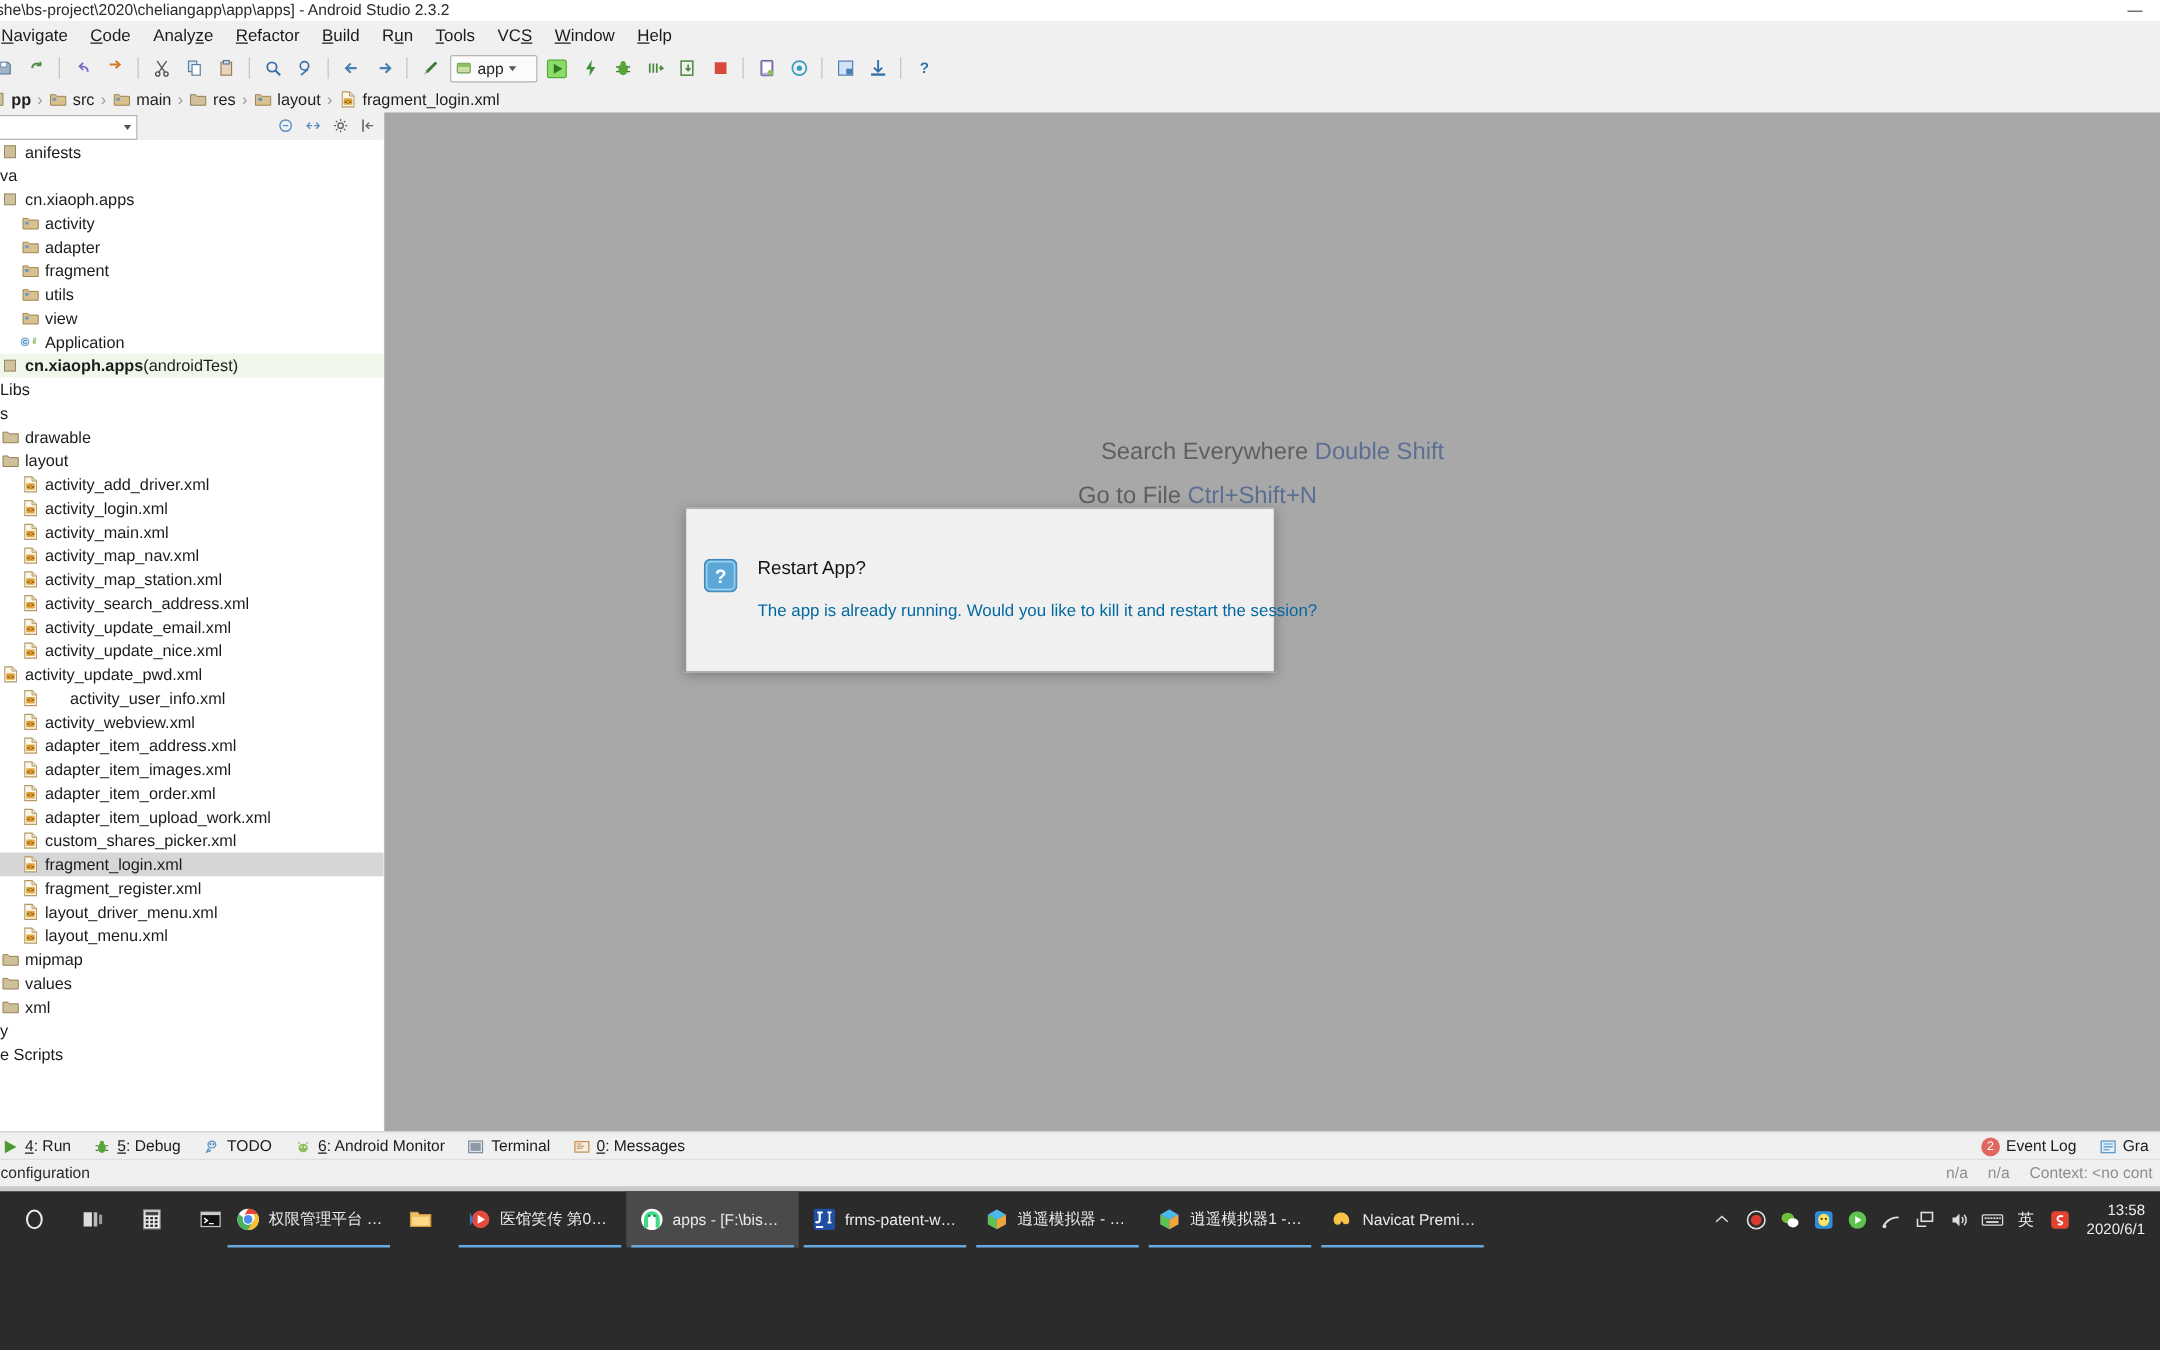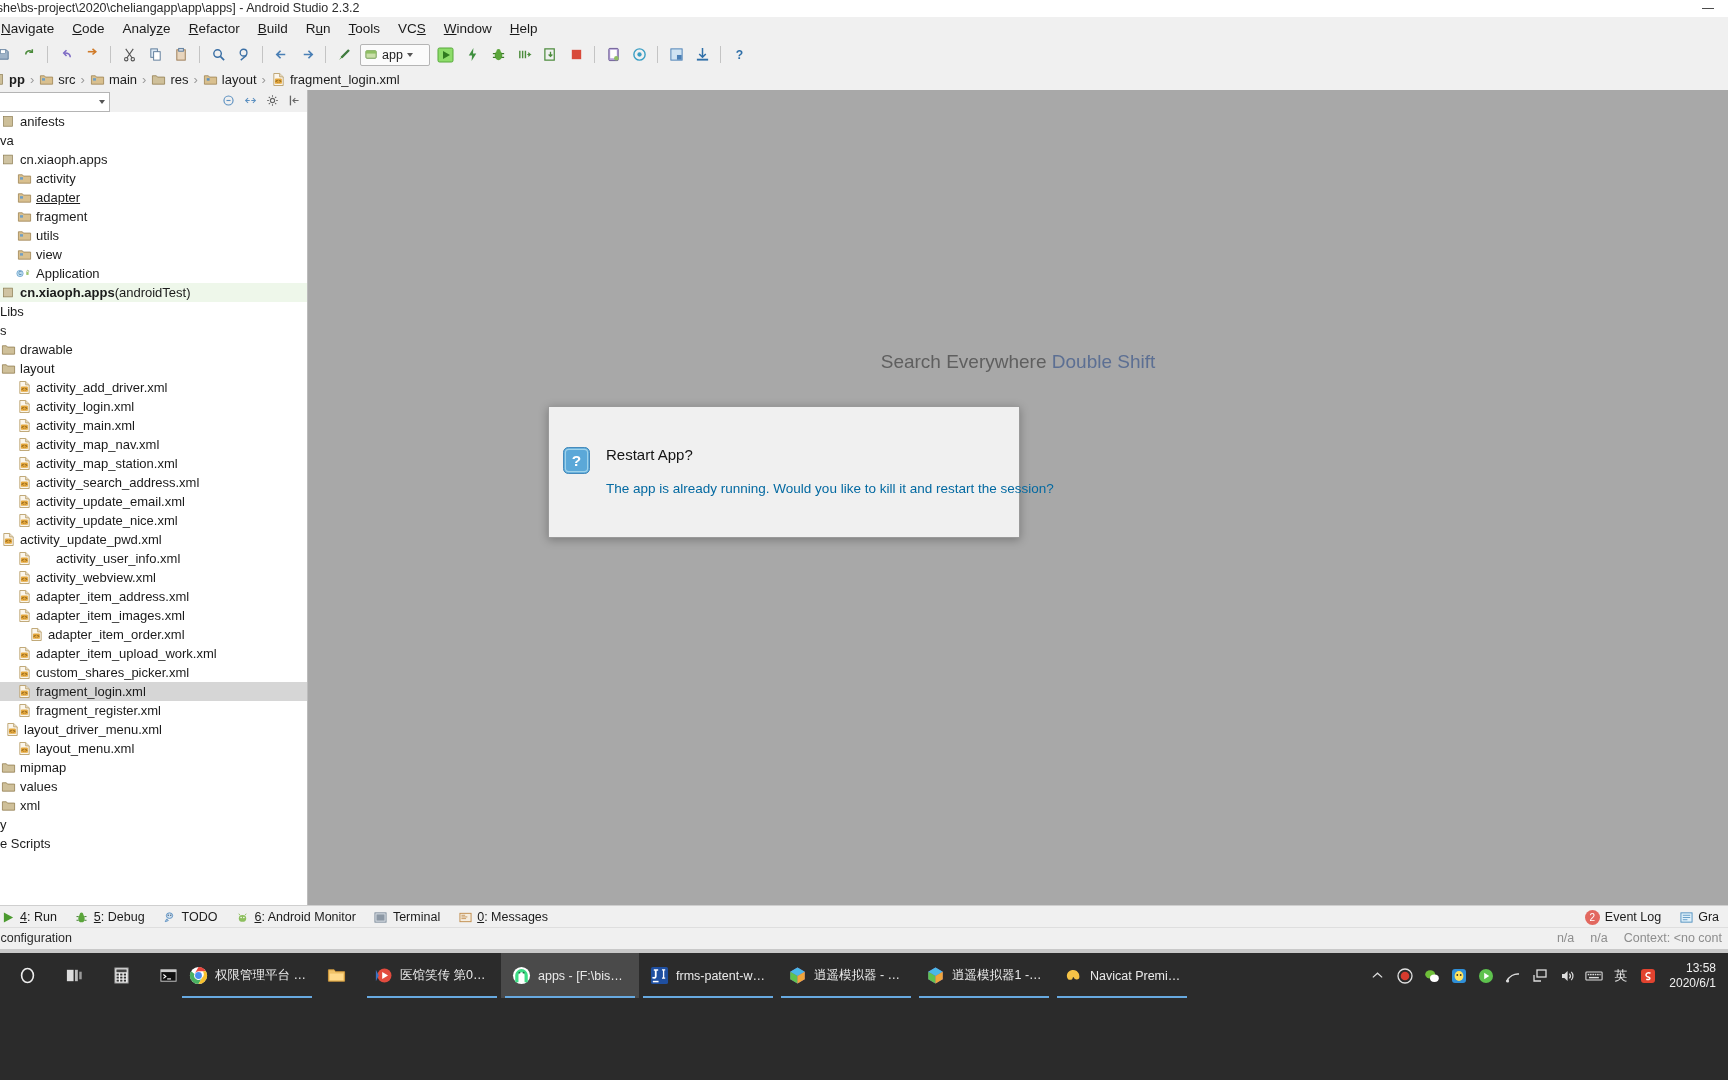--- a/index.html
+++ b/index.html
@@ -483,21 +483,21 @@
         </div>
         <div class="trow" style="padding-left: 16px;">
           <span class="ticon">
             <svg width="15" height="15" viewBox="0 0 16 16">
               <path d="M1.5 4h4.2l1.2 1.4h7.6v7.6H1.5z" fill="#d9c08f" stroke="#9a7f4d" stroke-width=".8"></path>
               <rect x="3.2" y="6.6" width="3.2" height="2.6" fill="#6f9ec4"></rect>
             </svg>
           </span>
           <span class="tlabel">activity</span>
         </div>
-        <div class="trow" style="padding-left: 16px; text-decoration: underline;">
+        <div class="trow" style="padding-left: 16px;">
           <span class="ticon">
             <svg width="15" height="15" viewBox="0 0 16 16">
               <path d="M1.5 4h4.2l1.2 1.4h7.6v7.6H1.5z" fill="#d9c08f" stroke="#9a7f4d" stroke-width=".8"></path>
               <rect x="3.2" y="6.6" width="3.2" height="2.6" fill="#6f9ec4"></rect>
             </svg>
           </span>
           <span class="tlabel">adapter</span>
         </div>
         <div class="trow" style="padding-left: 16px;">
           <span class="ticon">
@@ -706,21 +706,21 @@
           <span class="ticon">
             <svg width="15" height="15" viewBox="0 0 16 16">
               <path d="M3 1.6h6.2L13 5.2v9.2H3z" fill="#fbf6ec" stroke="#b59a63" stroke-width=".9"></path>
               <path d="M9.2 1.6v3.6H13" fill="#e6dcc4" stroke="#b59a63" stroke-width=".8"></path>
               <rect x="4.2" y="7" width="7.4" height="5.6" rx="1" fill="#e6a83c"></rect>
               <text x="7.9" y="11.6" font-size="5.6" font-family="Liberation Sans" text-anchor="middle" fill="#5a3c0c">&lt;&gt;</text>
             </svg>
           </span>
           <span class="tlabel">adapter_item_images.xml</span>
         </div>
-        <div class="trow" style="padding-left: 28px;">
+        <div class="trow" style="padding-left: 16px;">
           <span class="ticon">
             <svg width="15" height="15" viewBox="0 0 16 16">
               <path d="M3 1.6h6.2L13 5.2v9.2H3z" fill="#fbf6ec" stroke="#b59a63" stroke-width=".9"></path>
               <path d="M9.2 1.6v3.6H13" fill="#e6dcc4" stroke="#b59a63" stroke-width=".8"></path>
               <rect x="4.2" y="7" width="7.4" height="5.6" rx="1" fill="#e6a83c"></rect>
               <text x="7.9" y="11.6" font-size="5.6" font-family="Liberation Sans" text-anchor="middle" fill="#5a3c0c">&lt;&gt;</text>
             </svg>
           </span>
           <span class="tlabel">adapter_item_order.xml</span>
         </div>
@@ -761,21 +761,21 @@
           <span class="ticon">
             <svg width="15" height="15" viewBox="0 0 16 16">
               <path d="M3 1.6h6.2L13 5.2v9.2H3z" fill="#fbf6ec" stroke="#b59a63" stroke-width=".9"></path>
               <path d="M9.2 1.6v3.6H13" fill="#e6dcc4" stroke="#b59a63" stroke-width=".8"></path>
               <rect x="4.2" y="7" width="7.4" height="5.6" rx="1" fill="#e6a83c"></rect>
               <text x="7.9" y="11.6" font-size="5.6" font-family="Liberation Sans" text-anchor="middle" fill="#5a3c0c">&lt;&gt;</text>
             </svg>
           </span>
           <span class="tlabel">fragment_register.xml</span>
         </div>
-        <div class="trow" style="padding-left: 4px; align-items: center;">
+        <div class="trow" style="padding-left: 16px; align-items: center;">
           <span class="ticon">
             <svg width="15" height="15" viewBox="0 0 16 16">
               <path d="M3 1.6h6.2L13 5.2v9.2H3z" fill="#fbf6ec" stroke="#b59a63" stroke-width=".9"></path>
               <path d="M9.2 1.6v3.6H13" fill="#e6dcc4" stroke="#b59a63" stroke-width=".8"></path>
               <rect x="4.2" y="7" width="7.4" height="5.6" rx="1" fill="#e6a83c"></rect>
               <text x="7.9" y="11.6" font-size="5.6" font-family="Liberation Sans" text-anchor="middle" fill="#5a3c0c">&lt;&gt;</text>
             </svg>
           </span>
           <span class="tlabel">layout_driver_menu.xml</span>
         </div>
@@ -821,20 +821,21 @@
         <div class="trow" style="padding-left: 0px;">
           <span class="ticon" style="width: 0px; flex: 0 0 0px; margin: 0px;"></span>
           <span class="tlabel">e Scripts</span>
         </div>
       </div>
   </div>
 
   <div class="editorArea">
     <div class="hintwrap" id="hints">
         <div class="hint h1"><span>Search Everywhere </span><span class="kb">Double Shift</span></div>
+        <div class="hint h2"><span>Go to File </span><span class="kb">Ctrl+Shift+N</span></div>
       </div>
   </div>
 
   <div class="dlg">
     <div class="dlg-body">
       <div class="q-icon">
         <svg width="27" height="27" viewBox="0 0 28 28">
           <rect x="0.5" y="0.5" width="27" height="27" rx="5" fill="#5ba8d8" stroke="#3f86b8"></rect>
           <rect x="2.5" y="2.5" width="23" height="23" rx="3.5" fill="none" stroke="#9fd2ea" stroke-width="1.2"></rect>
           <text x="14" y="20" font-size="16" font-family="Liberation Sans" text-anchor="middle" fill="#ffffff" font-weight="bold">?</text>

